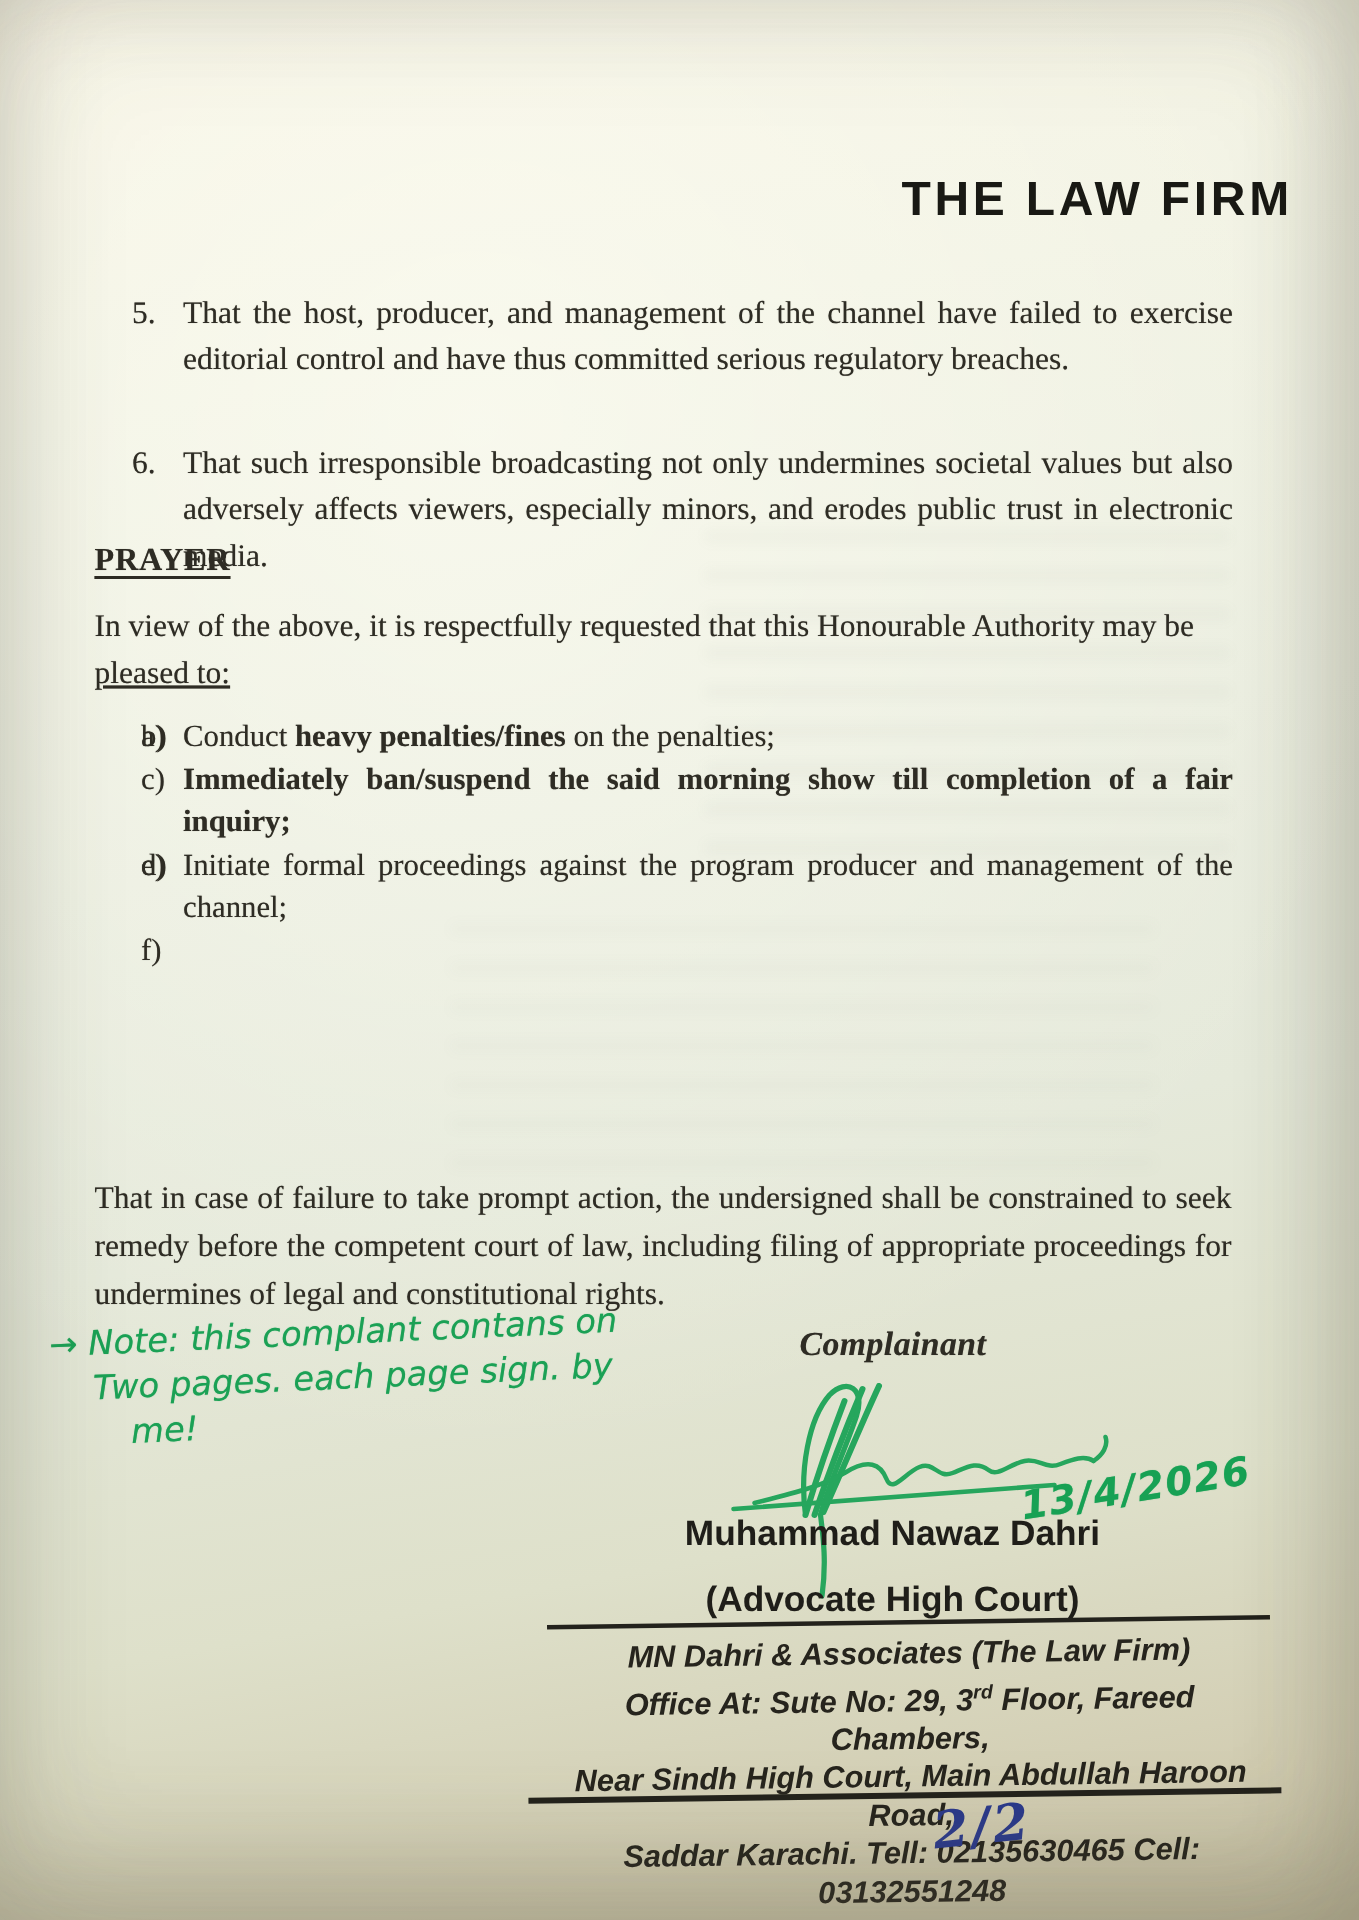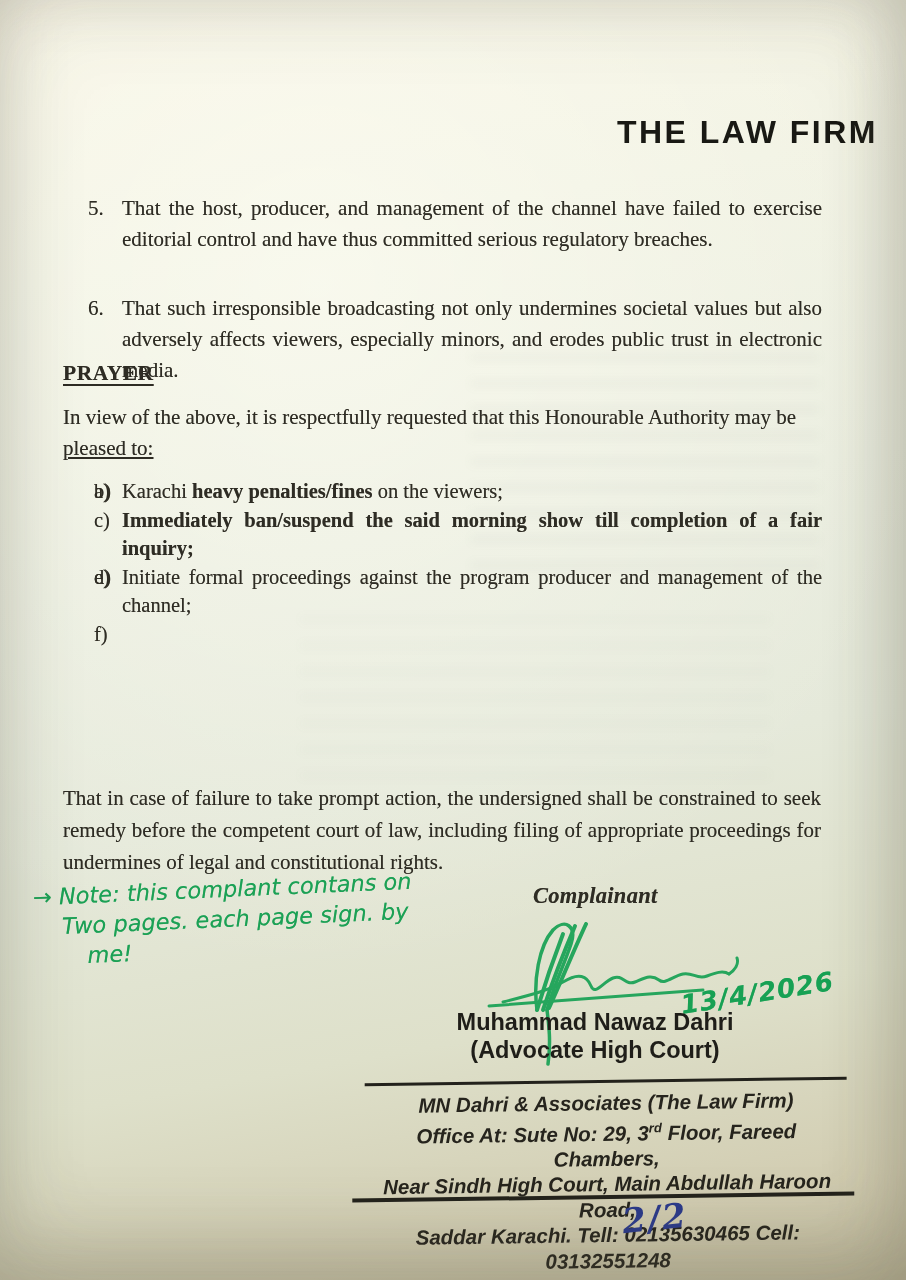--- a/index.html
+++ b/index.html
@@ -14,21 +14,21 @@
   .page::after{content:"";position:absolute;inset:0;pointer-events:none;
     box-shadow:inset 0 0 90px rgba(90,88,66,.16), inset 0 -45px 70px rgba(96,90,64,.18), inset -25px 0 60px rgba(96,92,70,.10);}
   .print{text-shadow:0 0 .5px rgba(52,50,40,.55);}
   .ghost{position:absolute;filter:blur(4px);opacity:.5;pointer-events:none;
     background:repeating-linear-gradient(0deg, rgba(128,138,122,.09) 0 9px, rgba(128,138,122,0) 9px 26px);}
   .ghost1{left:470px;top:350px;width:350px;height:220px;}
   .ghost2{left:300px;top:600px;width:470px;height:180px;opacity:.35;}
 
   .firm-name{position:absolute;top:57px;right:28px;font-size:48px;letter-spacing:1.5px;
     color:#8e7c31;text-shadow:0 0 1px rgba(104,88,34,.85),0 1px 1px rgba(70,60,20,.25);white-space:nowrap;}
-  .tagline{position:absolute;top:114px;right:28px;font-family:"Liberation Sans",sans-serif;
+  .tagline{position:absolute;top:114px;right:44px;font-family:"Liberation Sans",sans-serif;
     font-weight:700;font-size:32px;letter-spacing:2.5px;color:#191914;white-space:nowrap;}
 
   .numbered{position:absolute;left:88px;top:193px;width:734px;}
   .nitem{position:relative;padding-left:34px;text-align:justify;font-size:21px;line-height:31px;}
   .nitem + .nitem{margin-top:38px;}
   .nitem .num{position:absolute;left:0;}
 
   .prayer-heading{position:absolute;left:63px;top:361px;font-size:21.5px;font-weight:700;
     letter-spacing:.5px;text-decoration:underline;text-decoration-thickness:2px;text-underline-offset:4px;}
 
@@ -51,21 +51,21 @@
   .complainant{position:absolute;left:533px;top:883px;font-weight:700;font-style:italic;font-size:22.5px;letter-spacing:.3px;}
 
   .sig-svg{position:absolute;left:445px;top:918px;overflow:visible;}
   .sig-date{position:absolute;left:680px;top:978px;color:#17a154;font-family:"DejaVu Sans",sans-serif;
     font-style:italic;font-weight:700;font-size:26px;transform:rotate(-9deg);letter-spacing:1px;
     text-shadow:0 0 .6px rgba(23,161,84,.6);}
 
   .name-block{position:absolute;left:430px;top:1009px;width:330px;text-align:center;
     font-family:"Liberation Sans",sans-serif;font-weight:700;color:#1f1e19;}
   .name-block .name{font-size:23.5px;}
-  .name-block .title{font-size:23.5px;margin-top:1px;}
+  .name-block .title{font-size:23.5px;margin-top:17px;}
 
   .footer{position:absolute;left:366px;top:1080px;width:482px;transform:rotate(-.8deg);
     border-top:3px solid #23221c;padding-top:7px;text-align:center;
     font-family:"Liberation Sans",sans-serif;font-style:italic;font-weight:700;
     font-size:20.5px;line-height:25.5px;color:#26241d;}
   .footer .rule-bottom{position:absolute;left:-14px;top:112px;width:502px;height:3.5px;background:#23221c;}
   .footer sup{font-size:13px;}
 
   .page-number{position:absolute;left:622px;top:1198px;font-family:"DejaVu Serif",serif;
     font-style:italic;font-weight:700;font-size:34px;color:#2b3a8c;transform:rotate(-6deg);letter-spacing:2px;}
@@ -96,21 +96,21 @@
   <div class="intro print">
     <div>In view of the above, it is respectfully requested that this Honourable Authority may be</div>
     <div class="last">pleased to:</div>
   </div>
 
   <div class="lettered print">
     <div class="litem">
       <span class="ltr">a)</span>
     </div>
     <div class="litem">
-      <span class="ltr">b)</span><span><span>Karachi </span><b>heavy penalties/fines</b><span> on the viewers;</span></span>
+      <span class="ltr">b)</span><span><span>Conduct </span><b>heavy penalties/fines</b><span> on the penalties;</span></span>
     </div>
     <div class="litem">
       <span class="ltr">c)</span><span><b>Immediately ban/suspend the said morning show till completion of a fair inquiry;</b></span>
     </div>
     <div class="litem">
       <span class="ltr">d)</span>
     </div>
     <div class="litem">
       <span class="ltr">e)</span><span>Initiate formal proceedings against the program producer and management of the channel;</span>
     </div>

